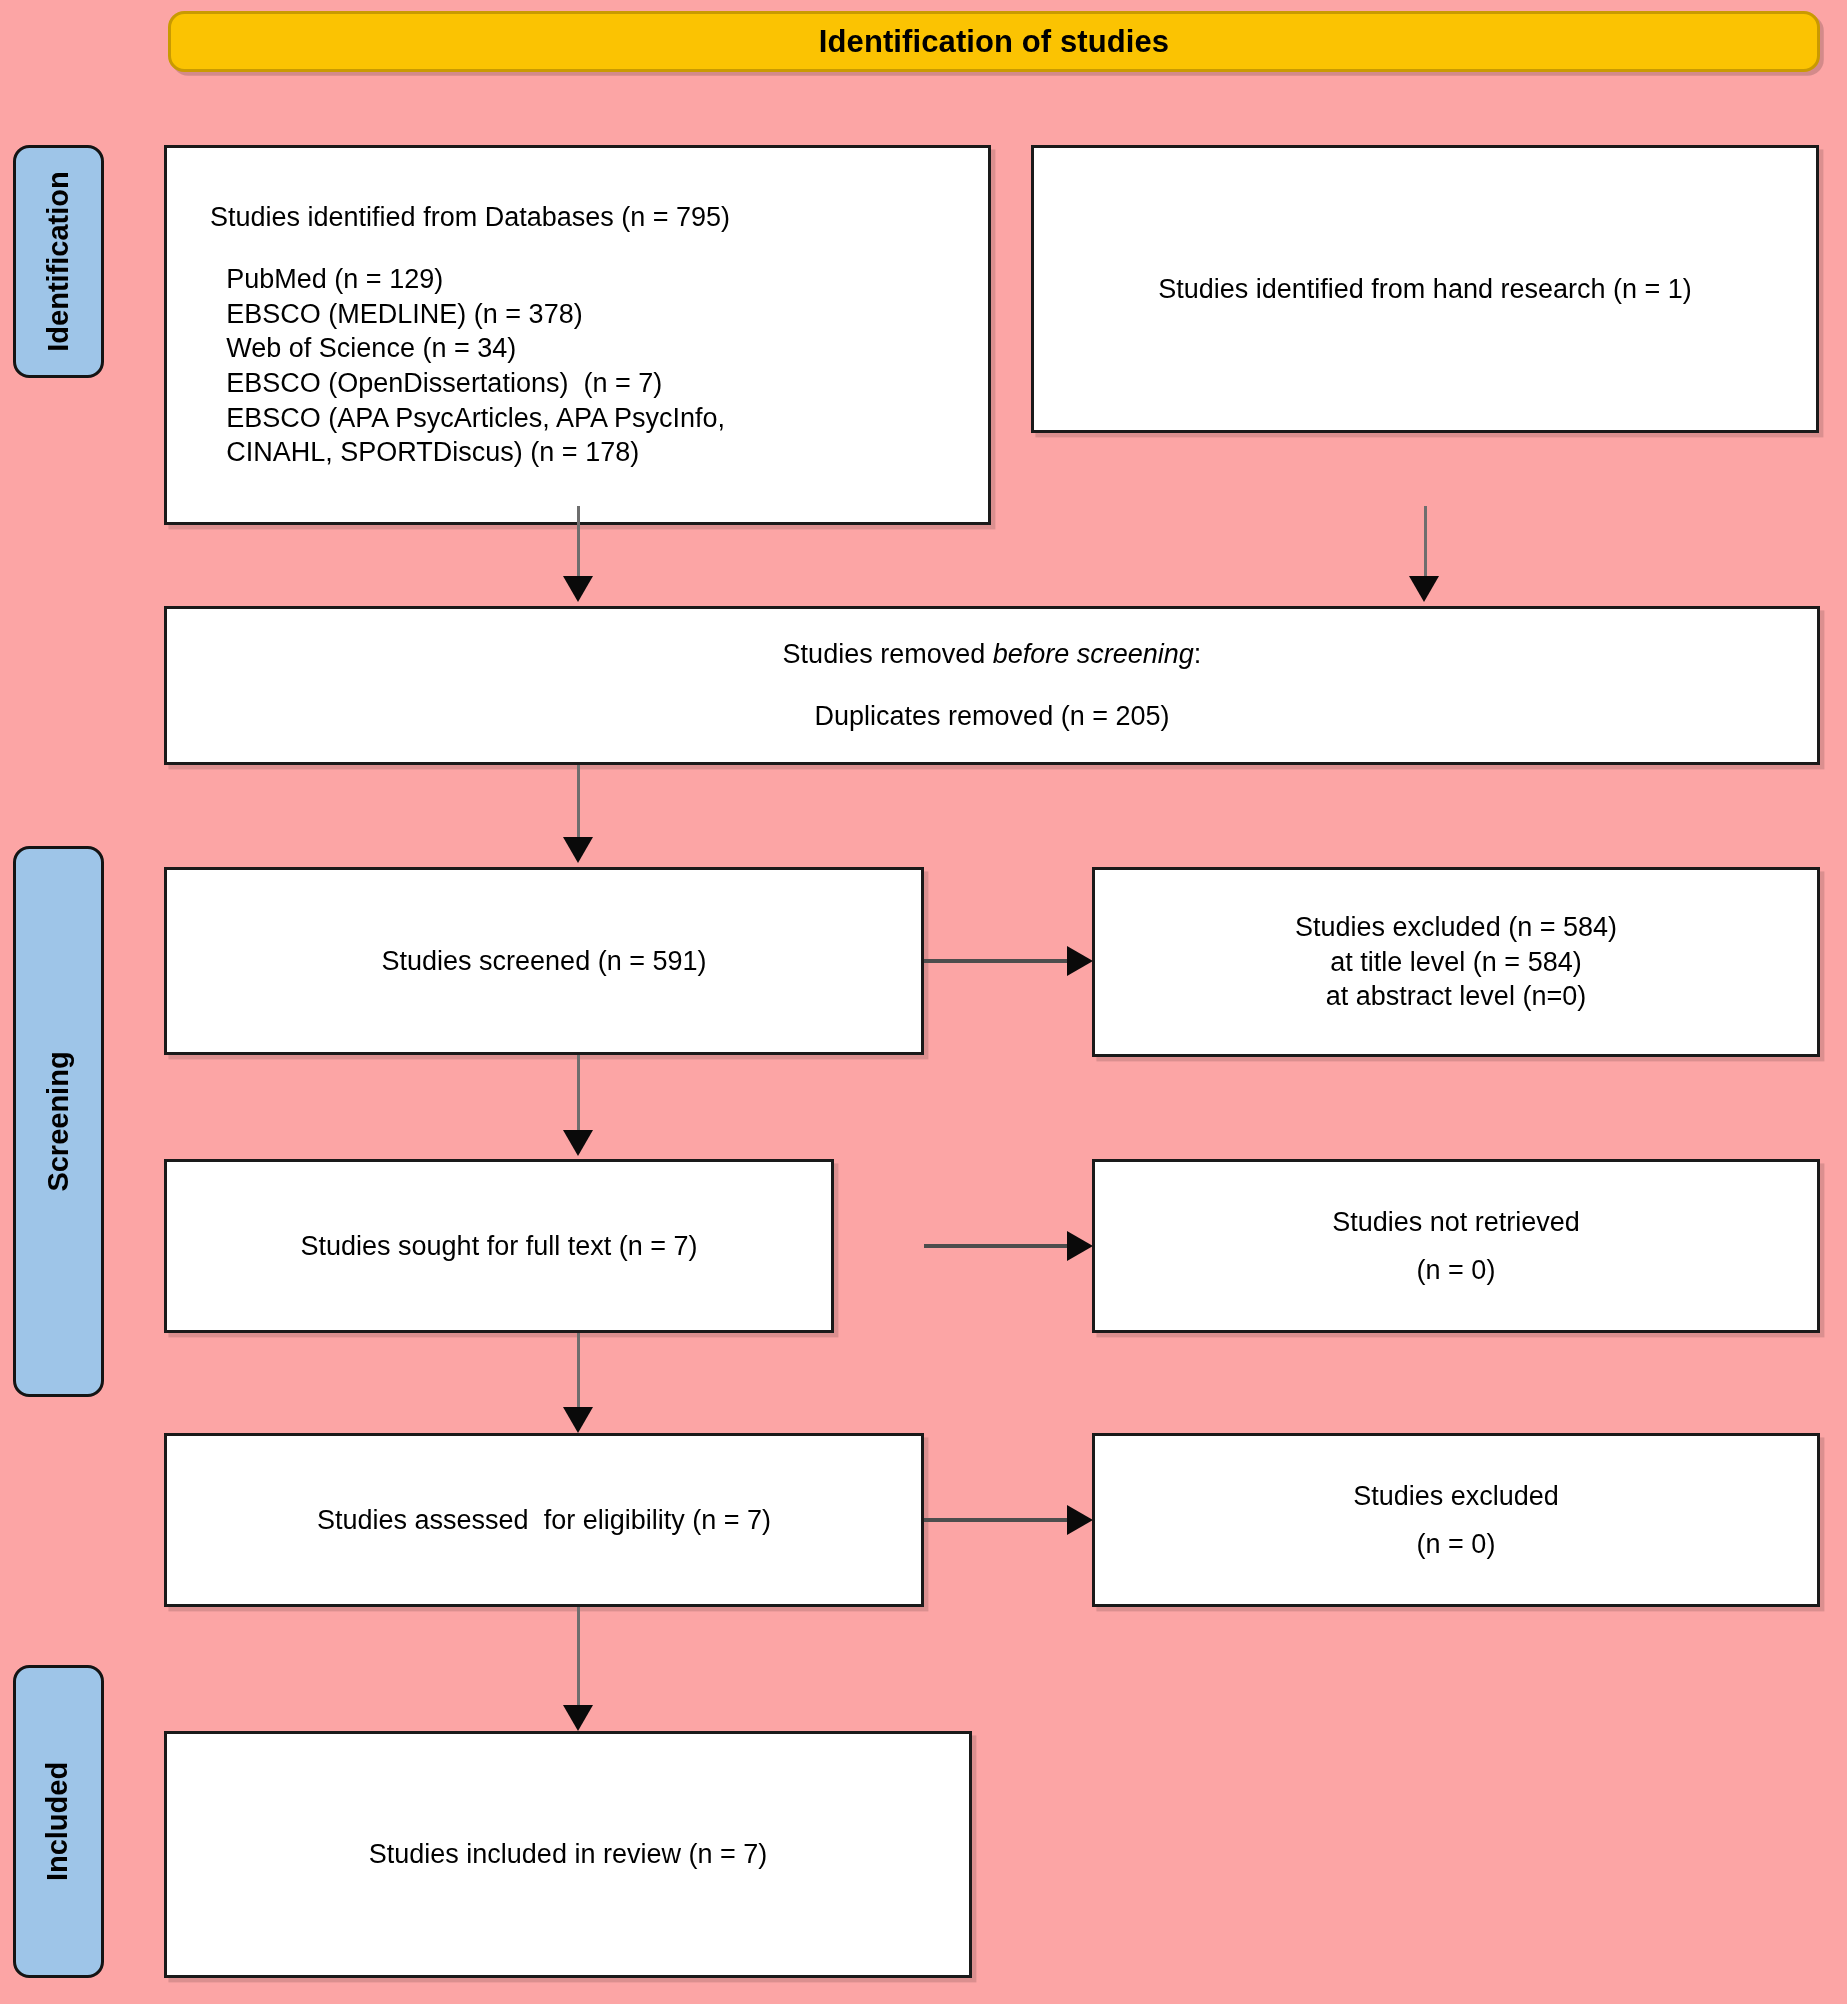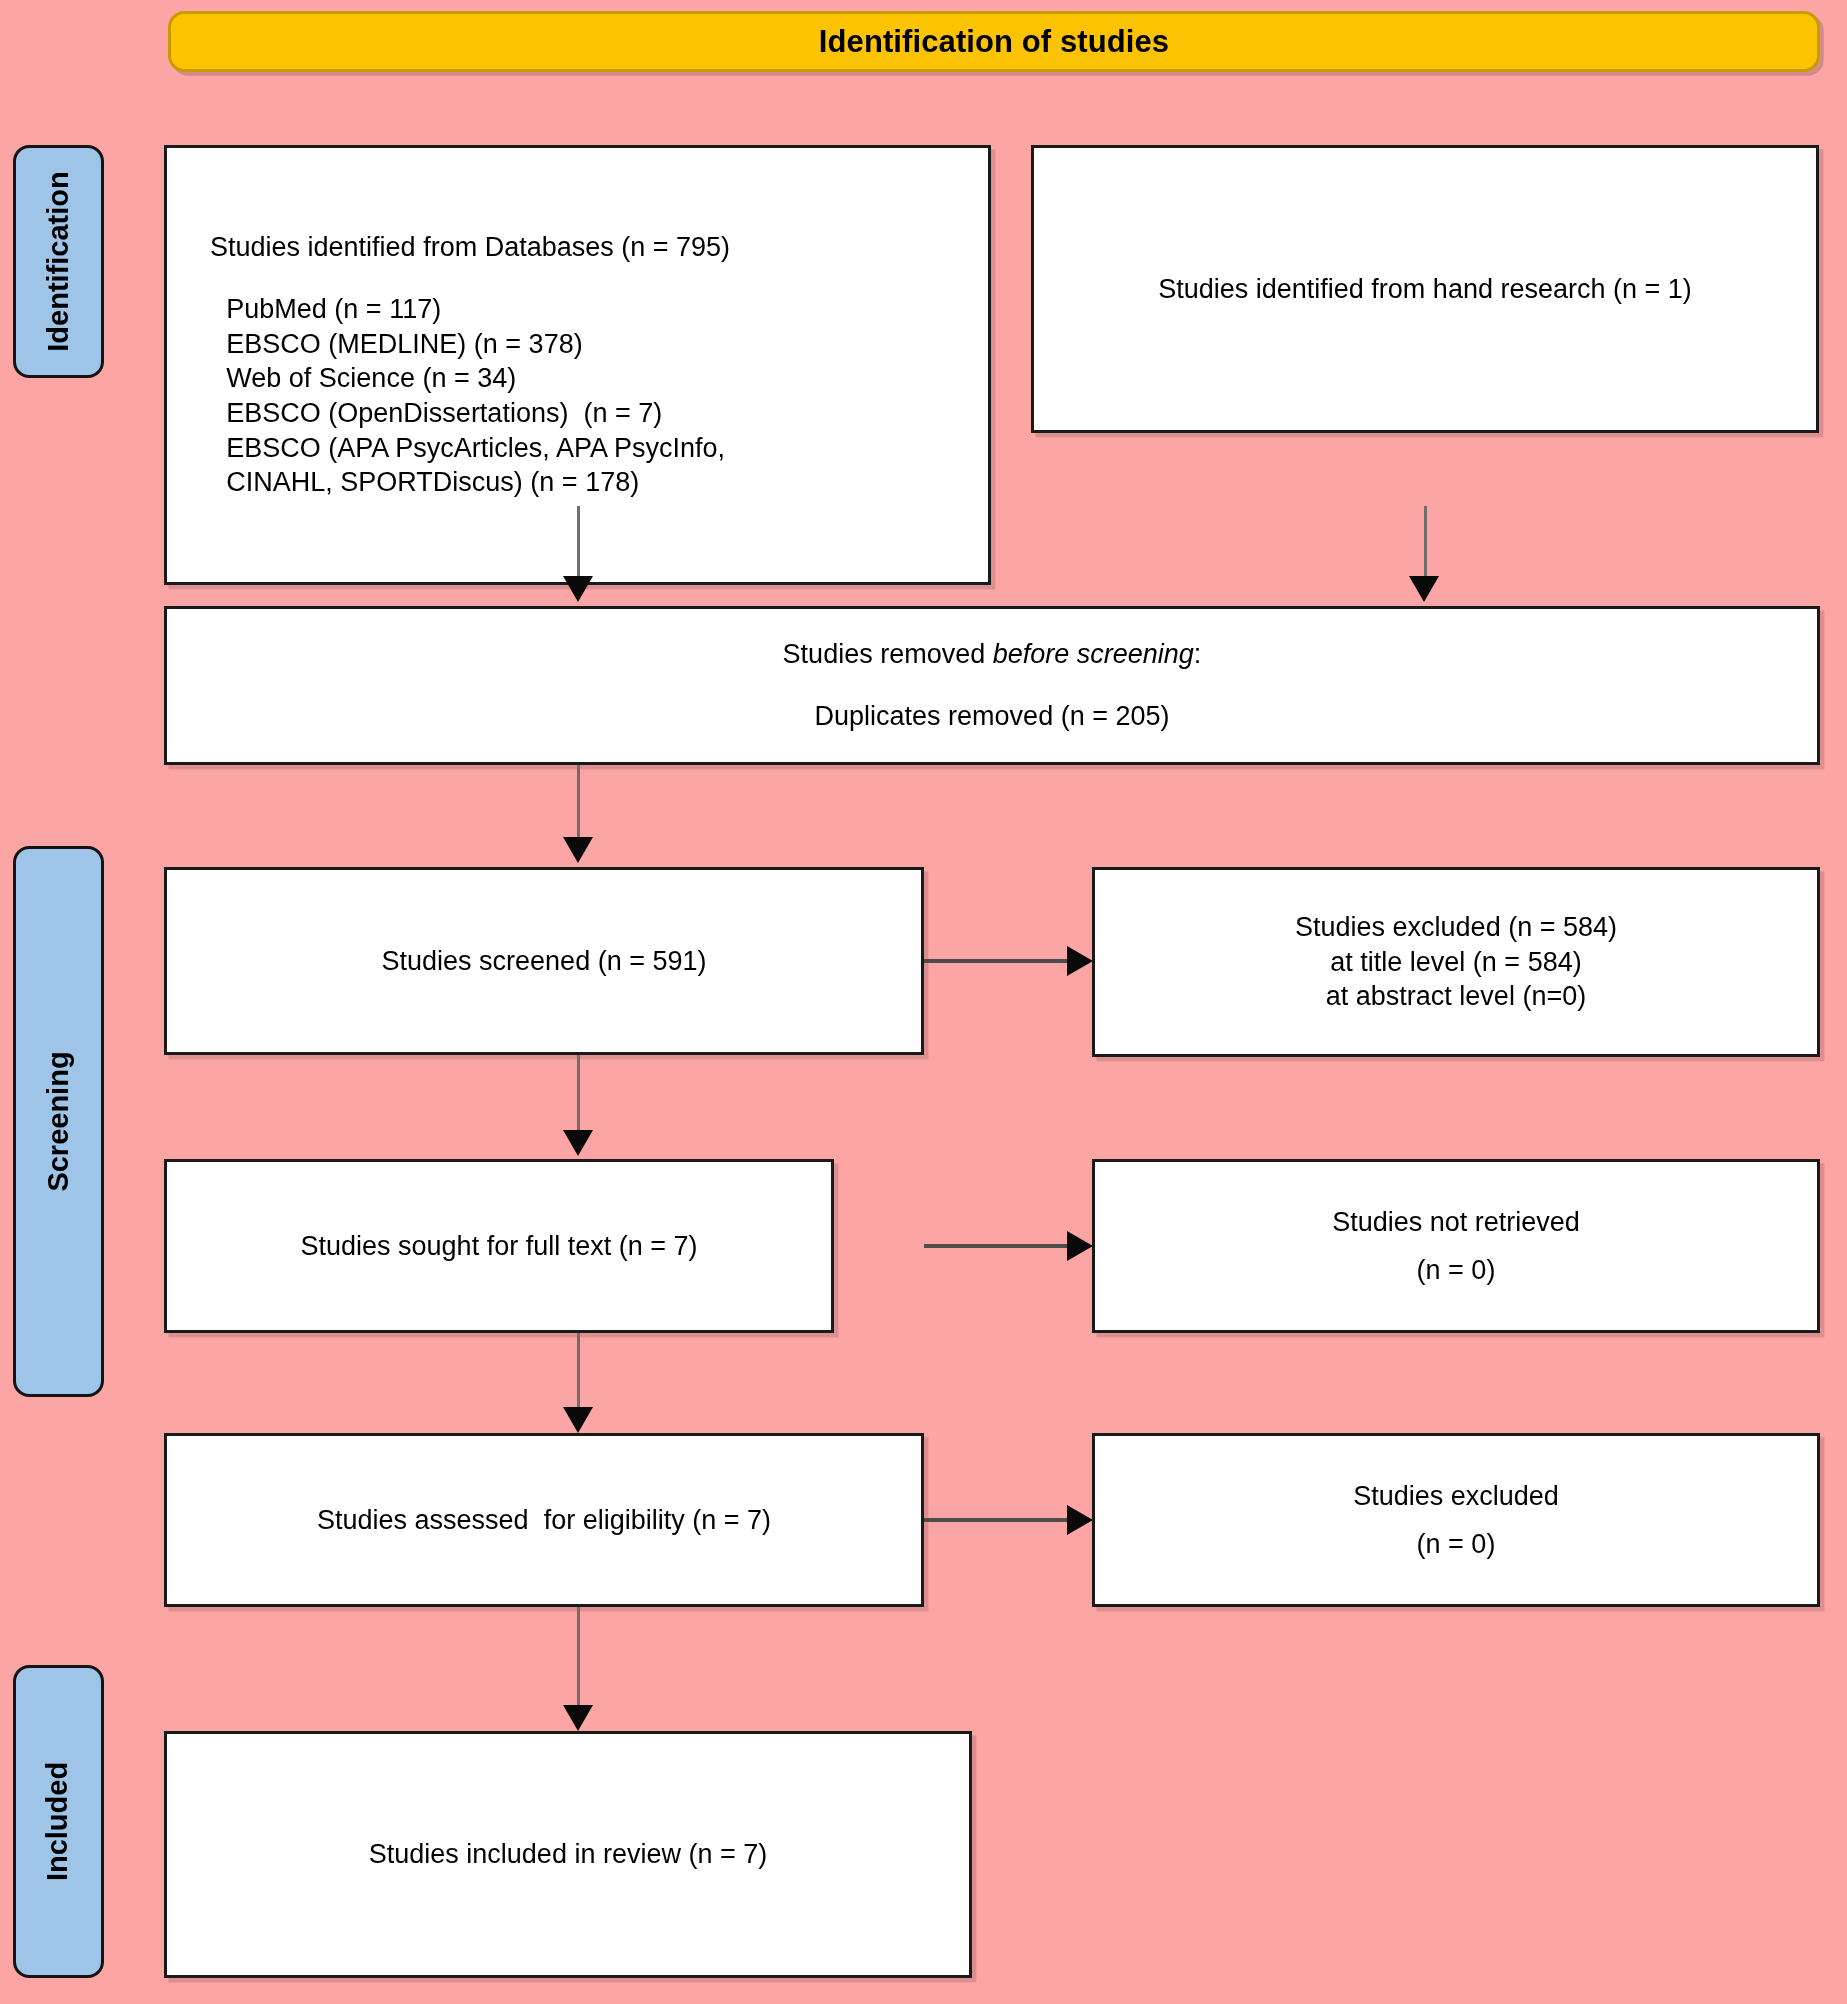--- a/index.html
+++ b/index.html
@@ -129,25 +129,25 @@
   </div>
 
   <div class="stage-bar" style="left:12.5px; top:846px; width:91px; height:551px;">
     <span class="stage-text">Screening</span>
   </div>
 
   <div class="stage-bar" style="left:12.5px; top:1665px; width:91px; height:313px;">
     <span class="stage-text">Included</span>
   </div>
 
-  <div class="flow-box leftpad" style="left:164px; top:145px; width:827px; height:440px;">
+  <div class="flow-box leftpad" style="left:164px; top:145px; width:827px; height:380px;">
     <div class="line">Studies identified from Databases (n = 795)</div>
     <div class="gap"></div>
     <div class="indent">
-      <div class="line">PubMed (n = 117)</div>
+      <div class="line">PubMed (n = 129)</div>
       <div class="line">EBSCO (MEDLINE) (n = 378)</div>
       <div class="line">Web of Science (n = 34)</div>
       <div class="line">EBSCO (OpenDissertations)  (n = 7)</div>
       <div class="line">EBSCO (APA PsycArticles, APA PsycInfo,</div>
       <div class="line">CINAHL, SPORTDiscus) (n = 178)</div>
     </div>
   </div>
 
   <div class="flow-box center" style="left:1031px; top:145px; width:788px; height:288px;">
     <div class="line">Studies identified from hand research (n = 1)</div>

